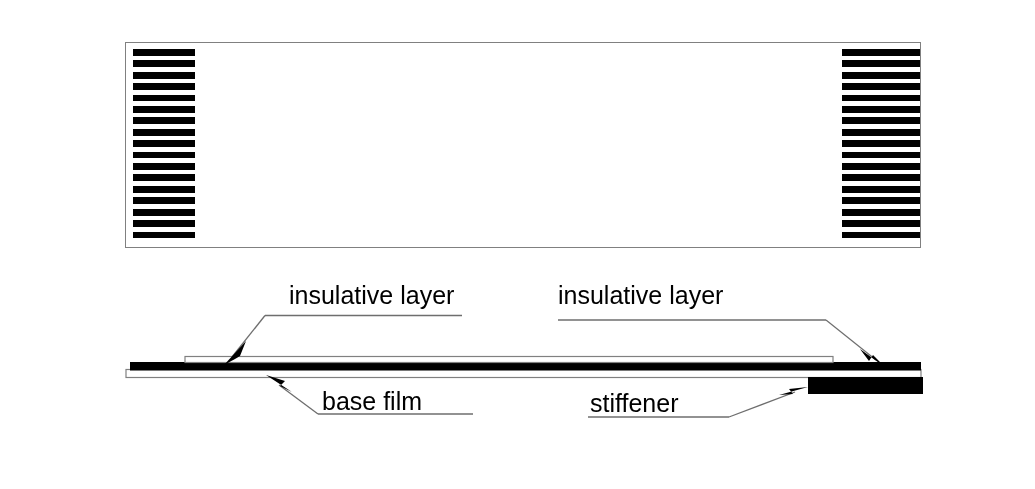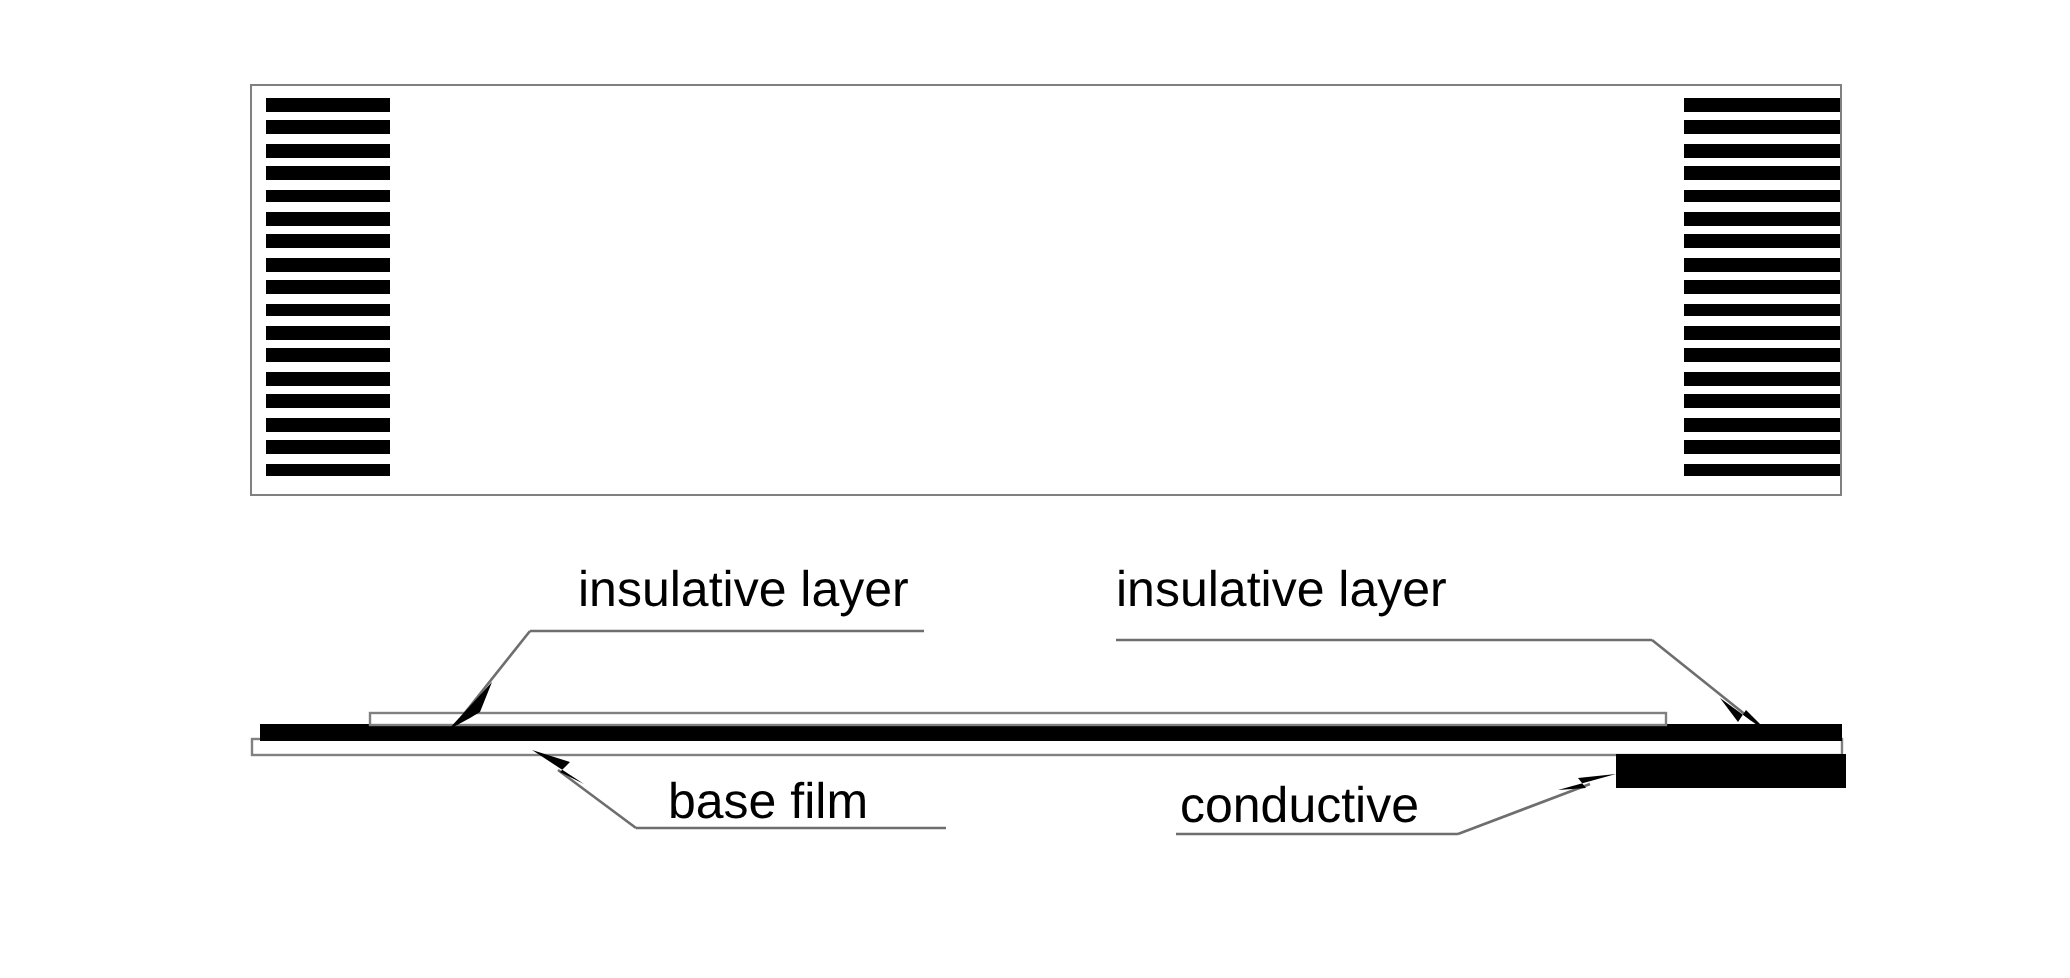--- a/index.html
+++ b/index.html
@@ -62,21 +62,21 @@
   
   .label {
     position: absolute;
     font-size: 25px;
     color: #000000;
     white-space: nowrap;
     line-height: 1;
   }
   #label-insulative-layer { left: 289px; top: 283px; }
   #label-conductive-layer { left: 558px; top: 283px; }
-  #label-base-film        { left: 334px; top: 389px; }
+  #label-base-film        { left: 322px; top: 389px; }
   #label-stiffener        { left: 590px; top: 391px; }
 </style>
 </head>
 <body>
 
 <div id="canvas">
 
   <div id="plan-view">
     <div id="contact-strip-left" class="contact-strip">
         <div class="contact-bar"></div>
@@ -152,15 +152,15 @@
       <polygon points="808,387 779,395 793,394 789,389" fill="#000000"></polygon>
     </g>
   </svg>
 
   <div class="label" id="label-insulative-layer">insulative layer</div>
 
   <div class="label" id="label-conductive-layer">insulative layer</div>
 
   <div class="label" id="label-base-film">base film</div>
 
-  <div class="label" id="label-stiffener">conductive</div>
+  <div class="label" id="label-stiffener">stiffener</div>
 
 </div>
 
 </body></html>

